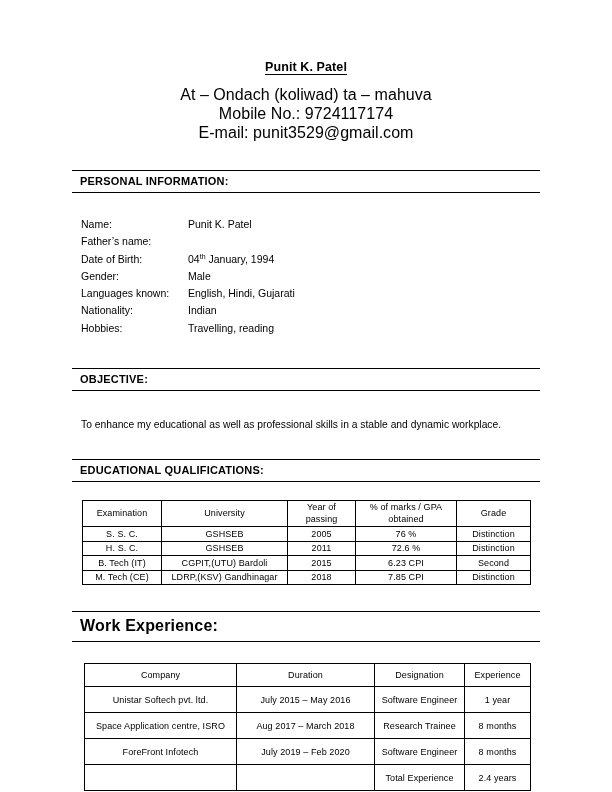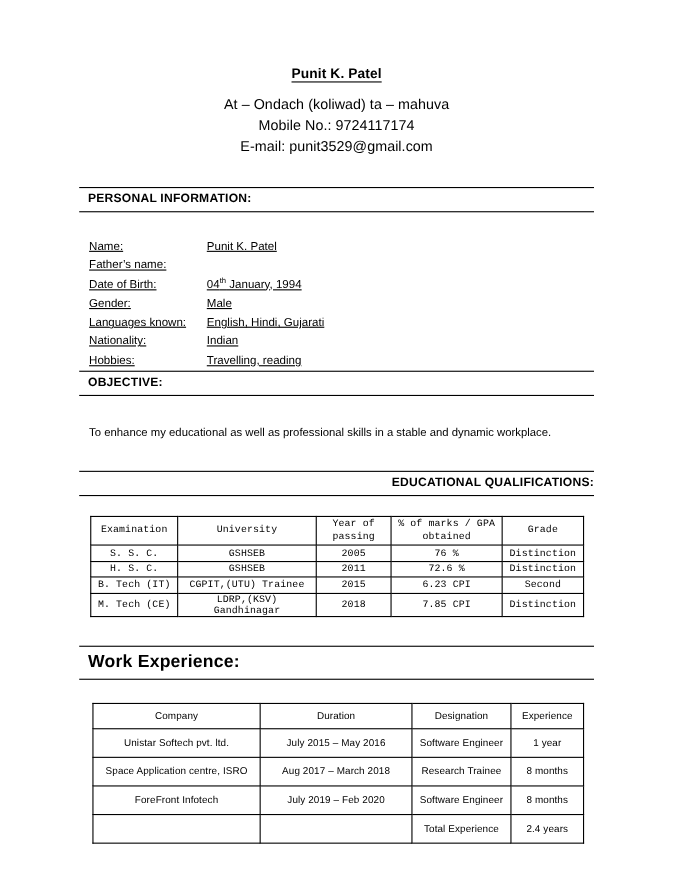--- a/index.html
+++ b/index.html
@@ -30,54 +30,53 @@
   }
   .cand-name {
     font-size: 12.5px;
     font-weight: bold;
     text-decoration: underline;
     text-underline-offset: 2.5px;
     letter-spacing: 0.1px;
     margin-bottom: 11px;
   }
   .cand-line {
-    font-size: 13px;
+    font-size: 16px;
     line-height: 19px;
     letter-spacing: 0.05px;
   }
 
   
   .section-head {
     border-top: 1.4px solid #000;
     border-bottom: 1.4px solid #000;
     font-weight: bold;
     font-size: 11px;
     letter-spacing: 0.2px;
     padding: 4px 0 5px 8px;
     box-sizing: border-box;
   }
   .section-head.work {
     font-size: 16px;
     padding: 5px 0 6px 8px;
   }
   .sec-personal { margin-top: 28px; }
-  .sec-objective { }
-  .sec-education { margin-top: 27px; text-align: right; }
+  .sec-objective { margin-top: 31px; }
+  .sec-education { margin-top: 27px; }
   .sec-work { margin-top: 26px; }
 
   
   .pi-list {
     margin-top: 23px;
     padding-left: 9px;
   }
   .pi-row {
     display: flex;
     font-size: 10.5px;
     line-height: 17.3px;
-    text-decoration: underline;
   }
   .pi-label { width: 107px; flex: 0 0 107px; }
   .pi-value { flex: 1 1 auto; }
   .pi-value sup {
     font-size: 7px;
     vertical-align: super;
     line-height: 0;
   }
 
   
@@ -97,21 +96,21 @@
   table.resume-table td, table.resume-table th {
     border: 1.1px solid #000;
     text-align: center;
     font-weight: normal;
     padding: 0 2px;
     letter-spacing: 0.1px;
   }
 
   
   .edu-wrap { margin-top: 18px; padding-left: 10px; }
-  table.edu-table { width: 448px; font-family: Liberation Mono, monospace; }
+  table.edu-table { width: 448px; }
   table.edu-table th { height: 25px; vertical-align: middle; line-height: 11.5px; }
   table.edu-table td { height: 13.5px; }
 
   
   .work-wrap { margin-top: 21px; padding-left: 12px; }
   table.work-table { width: 446px; font-size: 9px; }
   table.work-table th { height: 22px; vertical-align: middle; }
   table.work-table td { height: 25px; vertical-align: middle; }
   .cell-empty { }
 </style>
@@ -192,21 +191,21 @@
         </tr>
         <tr>
           <td>H. S. C.</td>
           <td>GSHSEB</td>
           <td>2011</td>
           <td>72.6 %</td>
           <td>Distinction</td>
         </tr>
         <tr>
           <td>B. Tech (IT)</td>
-          <td>CGPIT,(UTU) Trainee</td>
+          <td>CGPIT,(UTU) Bardoli</td>
           <td>2015</td>
           <td>6.23 CPI</td>
           <td>Second</td>
         </tr>
         <tr>
           <td>M. Tech (CE)</td>
           <td>LDRP,(KSV) Gandhinagar</td>
           <td>2018</td>
           <td>7.85 CPI</td>
           <td>Distinction</td>

